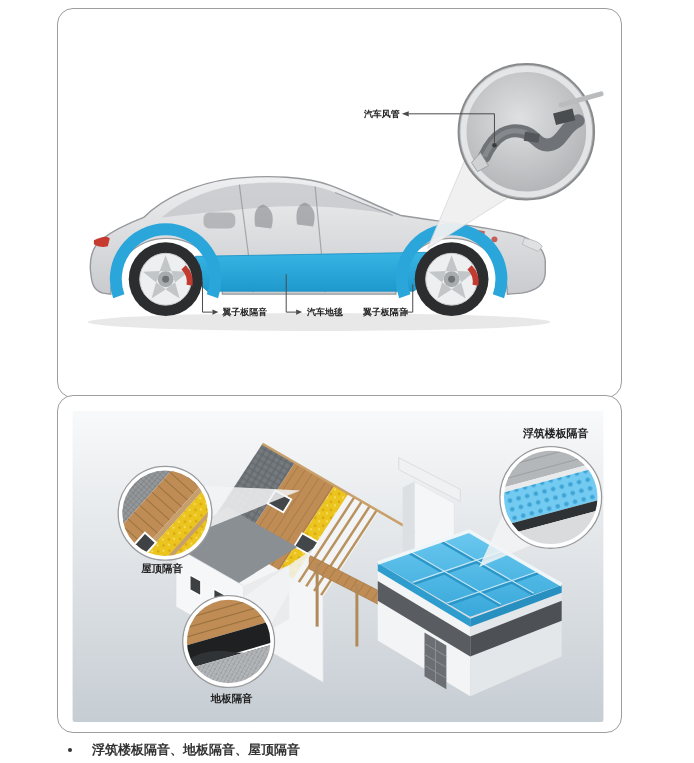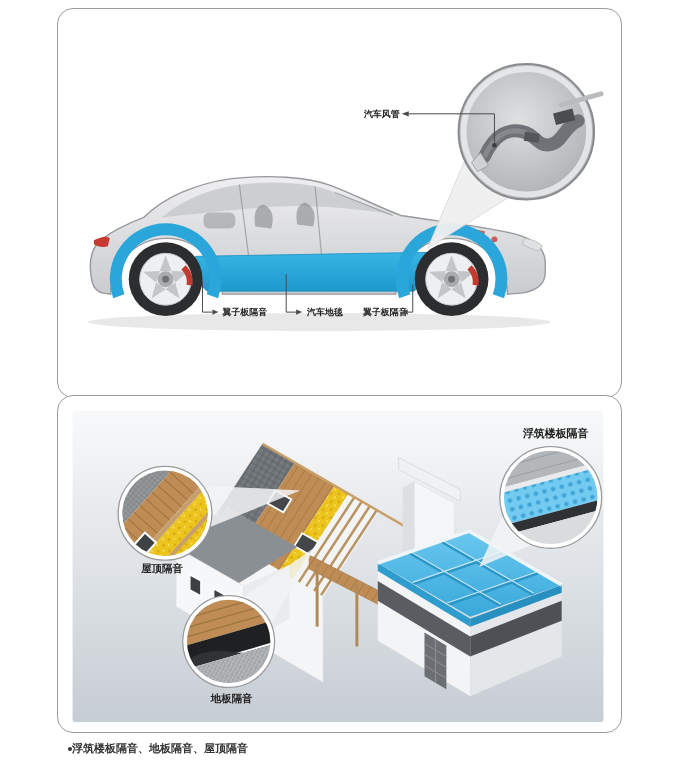--- a/index.html
+++ b/index.html
@@ -13,22 +13,22 @@
   }
   #car-panel{top:8px;height:390px;}
   #house-panel{top:395px;height:338px;}
   .panel svg{display:block;width:100%;height:100%;}
   svg text{font-family:"Liberation Sans",sans-serif;fill:#222;}
   .lbl{font-size:9px;font-weight:bold;}
   .lblh{font-size:10.5px;font-weight:bold;}
   .lblh2{font-size:11px;font-weight:bold;}
   .leader{stroke:#4a4a4a;stroke-width:1;fill:none;}
   .footer{
-    position:absolute;left:68px;top:741px;display:flex;align-items:center;gap:0;
-    color:#333;font-size:11px;font-weight:bold;text-align:center;
+    position:absolute;left:68px;top:741px;display:flex;align-items:center;gap:20px;
+    color:#333;font-size:13px;font-weight:bold;text-align:center;
   }
   .dot{width:4px;height:4px;border-radius:50%;background:#333;flex:0 0 auto;}
 </style>
 </head>
 <body>
 
 <div class="panel" id="car-panel">
   <svg viewBox="0 0 565 337">
     <defs>
       <linearGradient id="bodyGrad" x1="0" y1="0" x2="0" y2="1">

